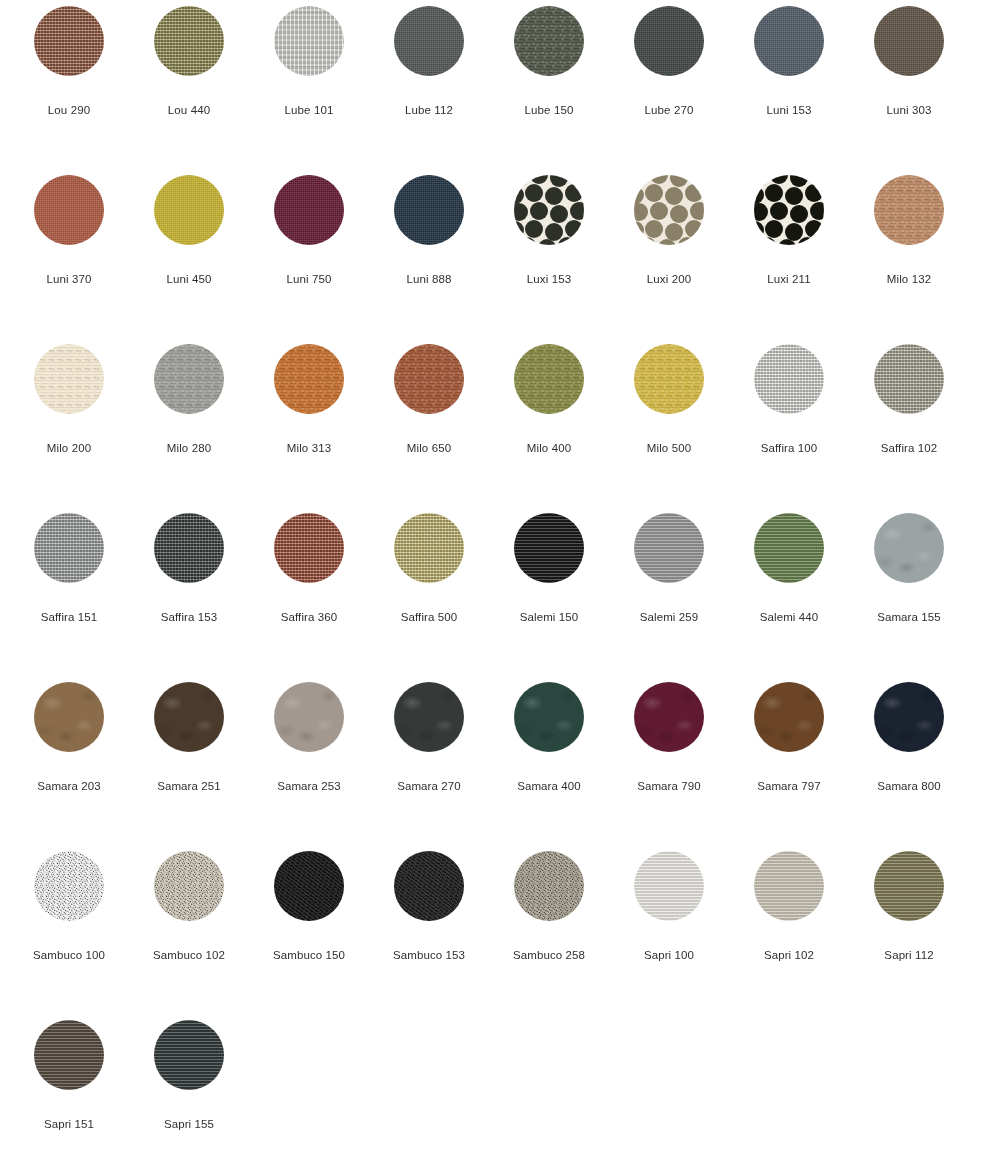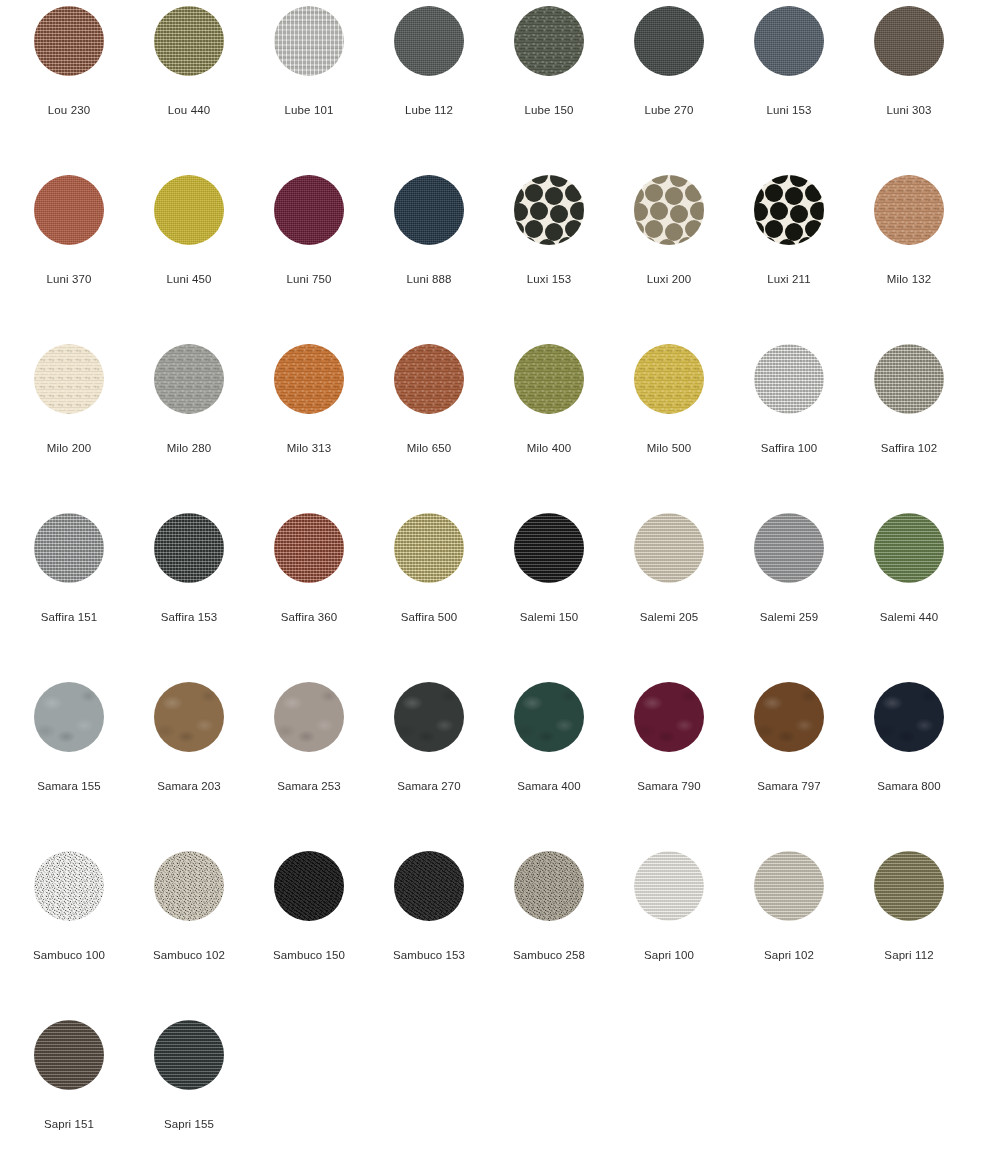--- a/index.html
+++ b/index.html
@@ -123,21 +123,21 @@
   }
 </style>
 </head>
 <body>
 
 <div id="swatch-grid">
     <div class="swatch-cell">
       <div class="swatch-disc" style="background-color: rgb(157, 95, 69);">
         <div class="tex tex-crosshatch"></div>
       </div>
-      <div class="swatch-label">Lou 230</div>
+      <div class="swatch-label">Lou 290</div>
     </div>
     <div class="swatch-cell">
       <div class="swatch-disc" style="background-color: rgb(154, 147, 88);">
         <div class="tex tex-crosshatch"></div>
       </div>
       <div class="swatch-label">Lou 440</div>
     </div>
     <div class="swatch-cell">
       <div class="swatch-disc" style="background-color: rgb(226, 226, 222);">
         <div class="tex tex-slub"></div>
@@ -354,26 +354,20 @@
       </div>
       <div class="swatch-label">Saffira 500</div>
     </div>
     <div class="swatch-cell">
       <div class="swatch-disc" style="background-color: rgb(24, 24, 24);">
         <div class="tex tex-rib"></div>
       </div>
       <div class="swatch-label">Salemi 150</div>
     </div>
     <div class="swatch-cell">
-      <div class="swatch-disc" style="background-color: rgb(213, 205, 186);">
-        <div class="tex tex-rib"></div>
-      </div>
-      <div class="swatch-label">Salemi 205</div>
-    </div>
-    <div class="swatch-cell">
       <div class="swatch-disc" style="background-color: rgb(154, 155, 156);">
         <div class="tex tex-rib"></div>
       </div>
       <div class="swatch-label">Salemi 259</div>
     </div>
     <div class="swatch-cell">
       <div class="swatch-disc" style="background-color: rgb(105, 128, 79);">
         <div class="tex tex-rib"></div>
       </div>
       <div class="swatch-label">Salemi 440</div>
@@ -382,20 +376,26 @@
       <div class="swatch-disc" style="background-color: rgb(155, 163, 165);">
         <div class="tex tex-velvet"></div>
       </div>
       <div class="swatch-label">Samara 155</div>
     </div>
     <div class="swatch-cell">
       <div class="swatch-disc" style="background-color: rgb(138, 108, 74);">
         <div class="tex tex-velvet"></div>
       </div>
       <div class="swatch-label">Samara 203</div>
+    </div>
+    <div class="swatch-cell">
+      <div class="swatch-disc" style="background-color: rgb(74, 58, 44);">
+        <div class="tex tex-velvet"></div>
+      </div>
+      <div class="swatch-label">Samara 251</div>
     </div>
     <div class="swatch-cell">
       <div class="swatch-disc" style="background-color: rgb(163, 152, 144);">
         <div class="tex tex-velvet"></div>
       </div>
       <div class="swatch-label">Samara 253</div>
     </div>
     <div class="swatch-cell">
       <div class="swatch-disc" style="background-color: rgb(53, 58, 56);">
         <div class="tex tex-velvet"></div>

